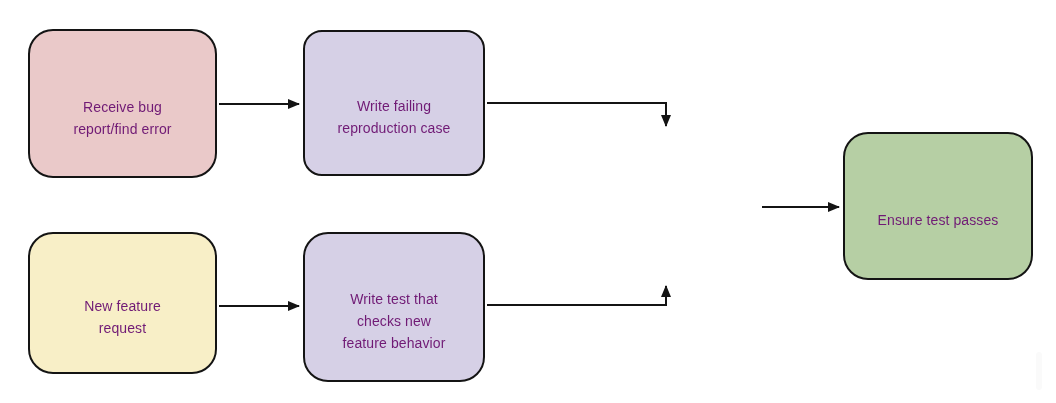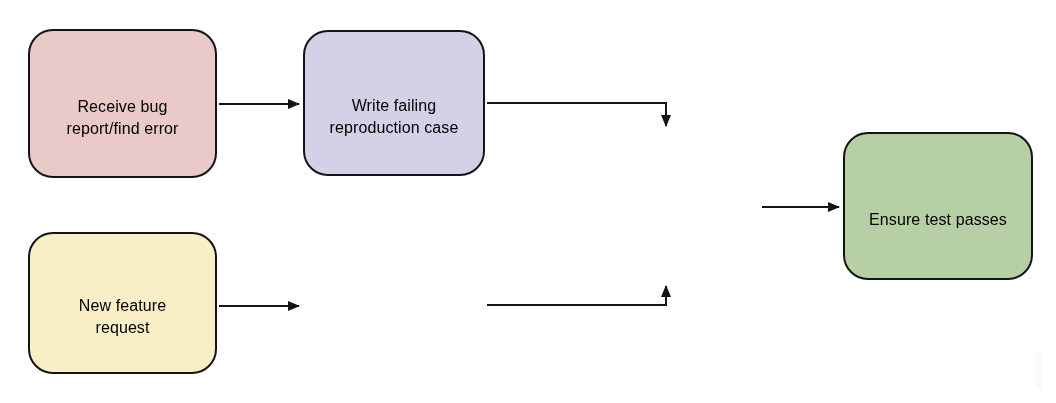--- a/index.html
+++ b/index.html
@@ -21,23 +21,23 @@
     position: absolute;
     box-sizing: border-box;
     border: 2px solid #141414;
     border-radius: 25px;
     display: flex;
     align-items: center;
     justify-content: center;
     text-align: center;
   }
   .node-label {
-    font-size: 16px;
+    font-size: 14px;
     line-height: 22px;
-    color: #000000;
+    color: #701a75;
     white-space: pre-line;
     letter-spacing: 0.1px;
     margin-top: 28px;
   }
   .node-receive  { left: 28px;  top: 29px;  width: 189px; height: 149px; }
   .node-failing  { left: 303px; top: 30px;  width: 182px; height: 146px; }
   .node-feature  { left: 28px;  top: 232px; width: 189px; height: 142px; }
   .node-test     { left: 303px; top: 232px; width: 182px; height: 150px; }
   .node-code     { left: 572px; top: 130px; width: 188px; height: 150px; }
   .node-ensure   { left: 843px; top: 132px; width: 190px; height: 148px; }
@@ -64,30 +64,35 @@
     <path d="M 487 103 L 666 103 L 666 126" fill="none" stroke="#141414" stroke-width="2" marker-end="url(#arrowhead)"></path>
     <path d="M 487 305 L 666 305 L 666 286" fill="none" stroke="#141414" stroke-width="2" marker-end="url(#arrowhead)"></path>
     <path d="M 762 207 L 839 207" fill="none" stroke="#141414" stroke-width="2" marker-end="url(#arrowhead)"></path>
   </svg>
 
   <div class="node node-receive" style="background-color: rgb(234, 201, 201);">
     <span class="node-label">Receive bug
 report/find error</span>
   </div>
 
-  <div class="node node-failing" style="background-color: rgb(214, 208, 230);">
+  <div class="node node-failing" style="background-color: rgb(214, 208, 230); border-radius: 19px;">
     <span class="node-label">Write failing
 reproduction case</span>
   </div>
 
   <div class="node node-feature" style="background-color: rgb(248, 239, 199);">
     <span class="node-label">New feature
 request</span>
   </div>
 
+  <div class="node node-test" style="background-color: rgb(214, 208, 230);">
+    <span class="node-label">Write test that
+checks new
+feature behavior</span>
+  </div>
 
 
   <div class="node node-ensure" style="background-color: rgb(182, 207, 164); text-align: right;">
     <span class="node-label">Ensure test passes</span>
   </div>
 
   <div class="scrollbar" style="background-color: rgb(250, 250, 250);"></div>
 
 </div>
 

